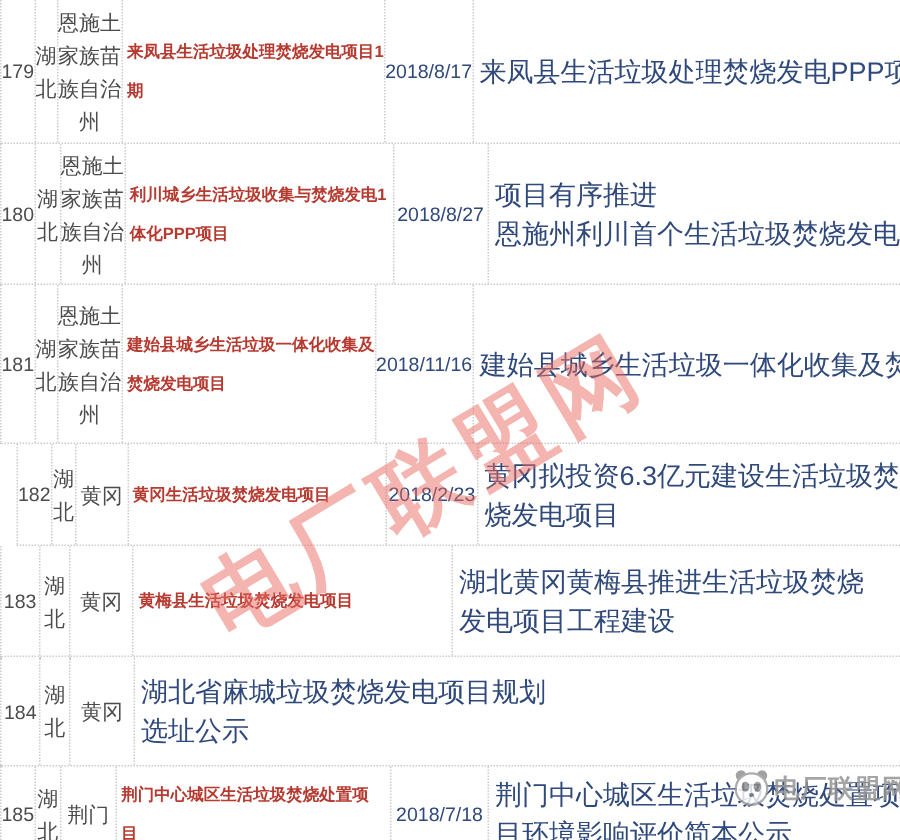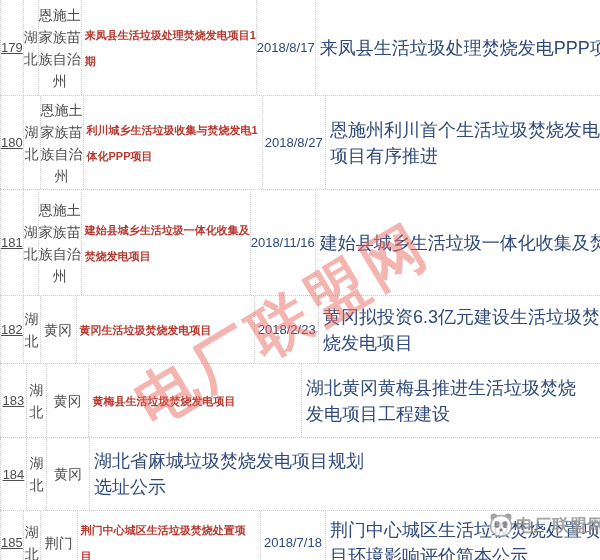--- a/index.html
+++ b/index.html
@@ -14,21 +14,21 @@
   .screen{
     position:relative;width:600px;height:560px;overflow:hidden;background:#ffffff;
     font-family:"Liberation Sans","DejaVu Sans",sans-serif;
   }
   .row{display:flex;border-bottom:1px dotted var(--border);box-sizing:border-box;}
   .cell{
     box-sizing:border-box;border-right:1px dotted var(--border);
     display:flex;flex-direction:column;justify-content:center;
   }
   .ln{white-space:nowrap;}
-  .c-num{width:27px;align-items:center;color:var(--dark);font-size:13px;border-left:1px dotted var(--border);text-decoration:underline;}
+  .c-num{width:27px;align-items:center;color:var(--dark);font-size:13px;border-left:1px dotted var(--border);}
   .c-prov{width:20px;align-items:center;color:var(--dark);font-size:14px;line-height:22px;}
   .c-city{width:43px;align-items:center;text-align:center;color:var(--dark);font-size:14px;line-height:22px;}
   .c-proj{width:214px;color:var(--red);font-weight:bold;font-size:11px;line-height:26px;padding-left:3px;}
   .c-date{width:76px;align-items:center;color:var(--blue);font-size:13px;}
   .c-desc{width:300px;color:var(--blue);font-size:18px;line-height:26px;padding-left:4px;border-right:none;}
   .wm-diag{
     position:absolute;left:100px;top:285px;width:360px;height:70px;
     text-align:center;font-size:60px;font-weight:bold;letter-spacing:6px;
     color:var(--wm-pink);transform:rotate(-31deg);
     pointer-events:none;white-space:nowrap;z-index:5;
@@ -86,22 +86,22 @@
           <div class="ln">州</div>
         </div>
     <div class="cell c-proj">
           <div class="ln">利川城乡生活垃圾收集与焚烧发电1</div>
           <div class="ln">体化PPP项目</div>
         </div>
     <div class="cell c-date">
           <span class="ln">2018/8/27</span>
         </div>
     <div class="cell c-desc">
+          <div class="ln">项目有序推进</div>
           <div class="ln">恩施州利川首个生活垃圾焚烧发电</div>
-          <div class="ln">项目有序推进</div>
         </div>
   </div>
 
   <div class="row" style="height: 106px;">
     <div class="cell c-num">
           <span class="ln">181</span>
         </div>
     <div class="cell c-prov">
           <div class="ln">湖</div>
           <div class="ln">北</div>
@@ -117,21 +117,21 @@
           <div class="ln">焚烧发电项目</div>
         </div>
     <div class="cell c-date">
           <span class="ln">2018/11/16</span>
         </div>
     <div class="cell c-desc">
           <div class="ln">建始县城乡生活垃圾一体化收集及焚</div>
         </div>
   </div>
 
-  <div class="row" style="height: 68px;">
+  <div class="row" style="height: 68px; margin-left: 11px;">
     <div class="cell c-num">
           <span class="ln">182</span>
         </div>
     <div class="cell c-prov">
           <div class="ln">湖</div>
           <div class="ln">北</div>
         </div>
     <div class="cell c-city">
           <div class="ln">黄冈</div>
         </div>

